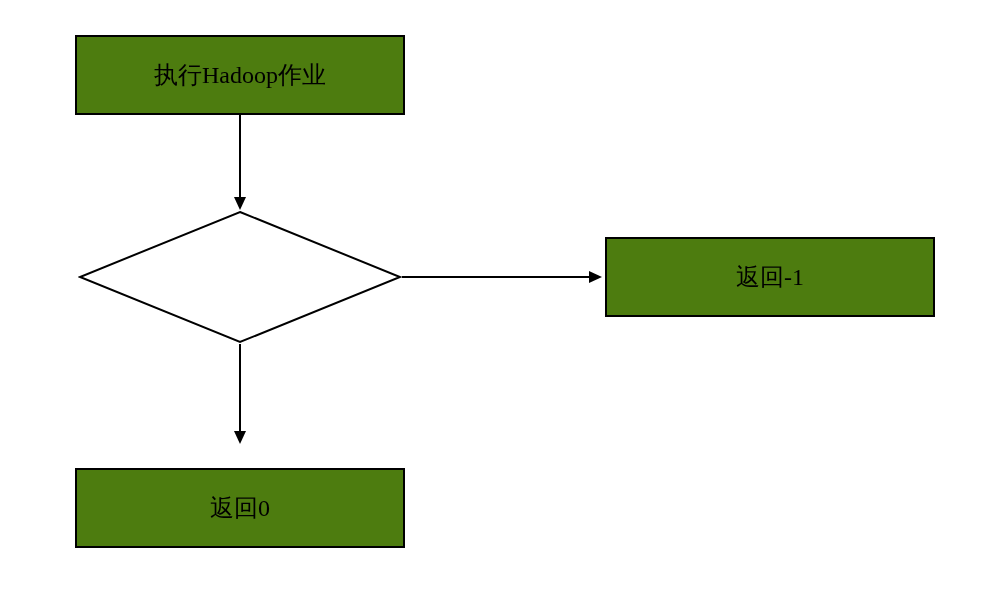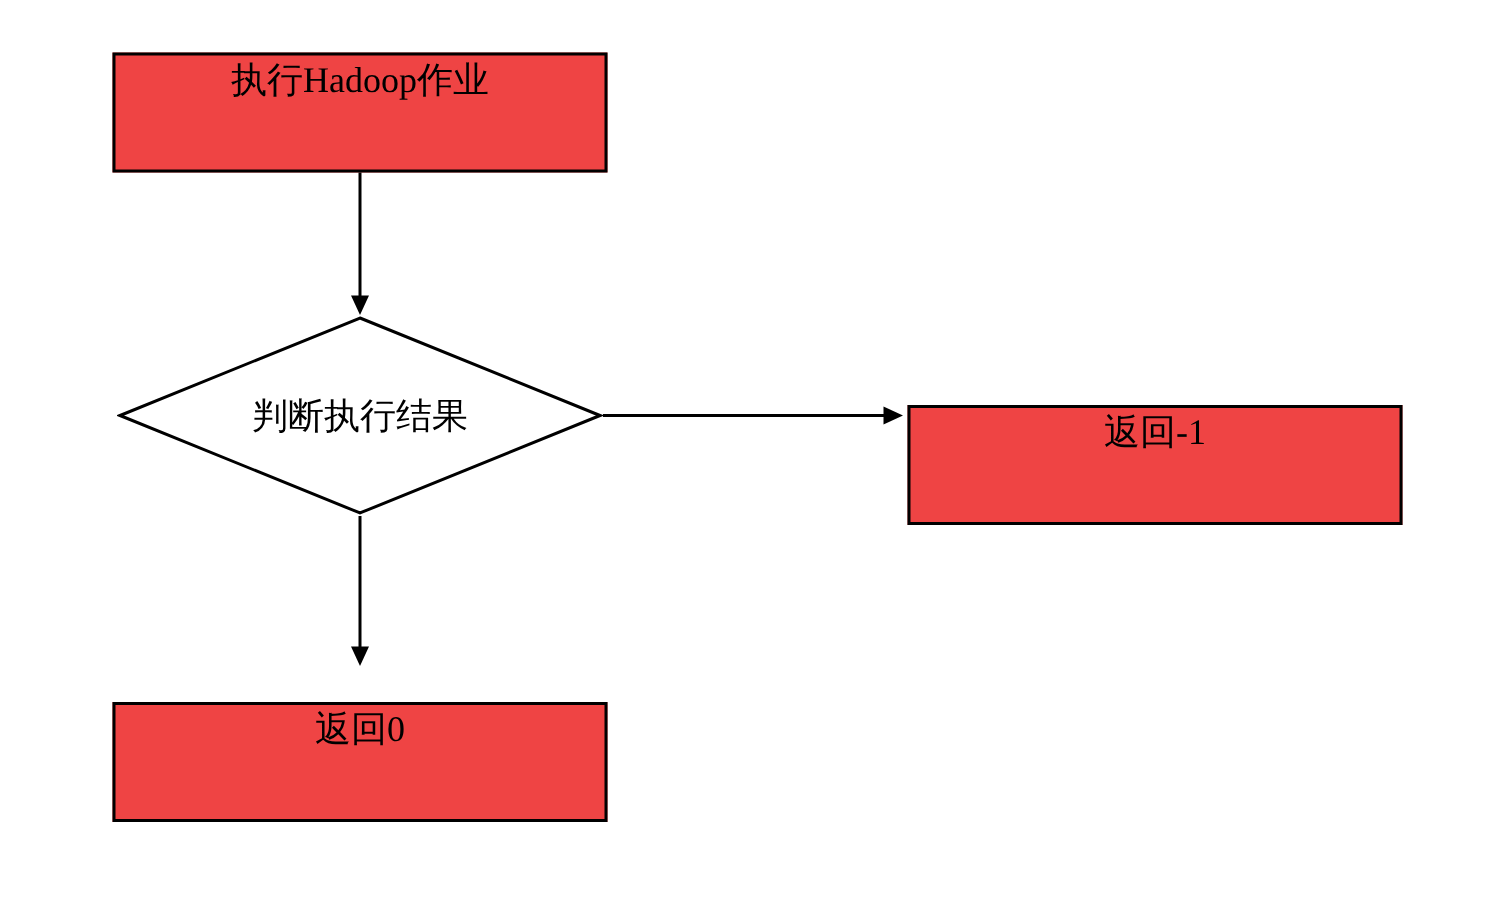--- a/index.html
+++ b/index.html
@@ -10,22 +10,23 @@
     body {
       width: 1000px;
       height: 605px;
       background: #ffffff;
       position: relative;
       font-family: "SimSun", "宋体", serif;
     }
     .box {
       position: absolute;
       border: 2px solid #000;
-      background: #ef4444;
+      background: #4d7c0f;
       display: flex;
+      align-items: center;
       justify-content: center;
       font-size: 24px;
     }
     .diamond-wrapper {
       position: absolute;
       display: flex;
       align-items: center;
       justify-content: center;
     }
     .diamond-label {
@@ -51,29 +52,28 @@
 
 <svg class="arrow" style="left: 232px; top: 115px; width: 20px; height: 100px;">
   <line x1="8" y1="0" x2="8" y2="85" stroke="#000" stroke-width="2"></line>
   <polygon points="8,95 2,82 14,82" fill="#000"></polygon>
 </svg>
 
 <div class="diamond-wrapper" style="left: 78px; top: 210px; width: 324px; height: 134px;">
   <svg class="diamond-svg" width="324" height="134">
     <polygon points="162,2 322,67 162,132 2,67" fill="#fff" stroke="#000" stroke-width="2"></polygon>
   </svg>
-  <span class="diamond-label">判断执行结果</span>
 </div>
 
 <svg class="arrow" style="left: 402px; top: 269px; width: 205px; height: 20px;">
   <line x1="0" y1="8" x2="190" y2="8" stroke="#000" stroke-width="2"></line>
   <polygon points="200,8 187,2 187,14" fill="#000"></polygon>
 </svg>
 
-<div class="box" style="left: 605px; top: 237px; width: 330px; height: 80px; margin-top: 33px;">
+<div class="box" style="left: 605px; top: 237px; width: 330px; height: 80px;">
   <span>返回-1</span>
 </div>
 
 <svg class="arrow" style="left: 232px; top: 344px; width: 20px; height: 105px;">
   <line x1="8" y1="0" x2="8" y2="90" stroke="#000" stroke-width="2"></line>
   <polygon points="8,100 2,87 14,87" fill="#000"></polygon>
 </svg>
 
 <div class="box" style="left: 75px; top: 468px; width: 330px; height: 80px;">
   <span>返回0</span>

